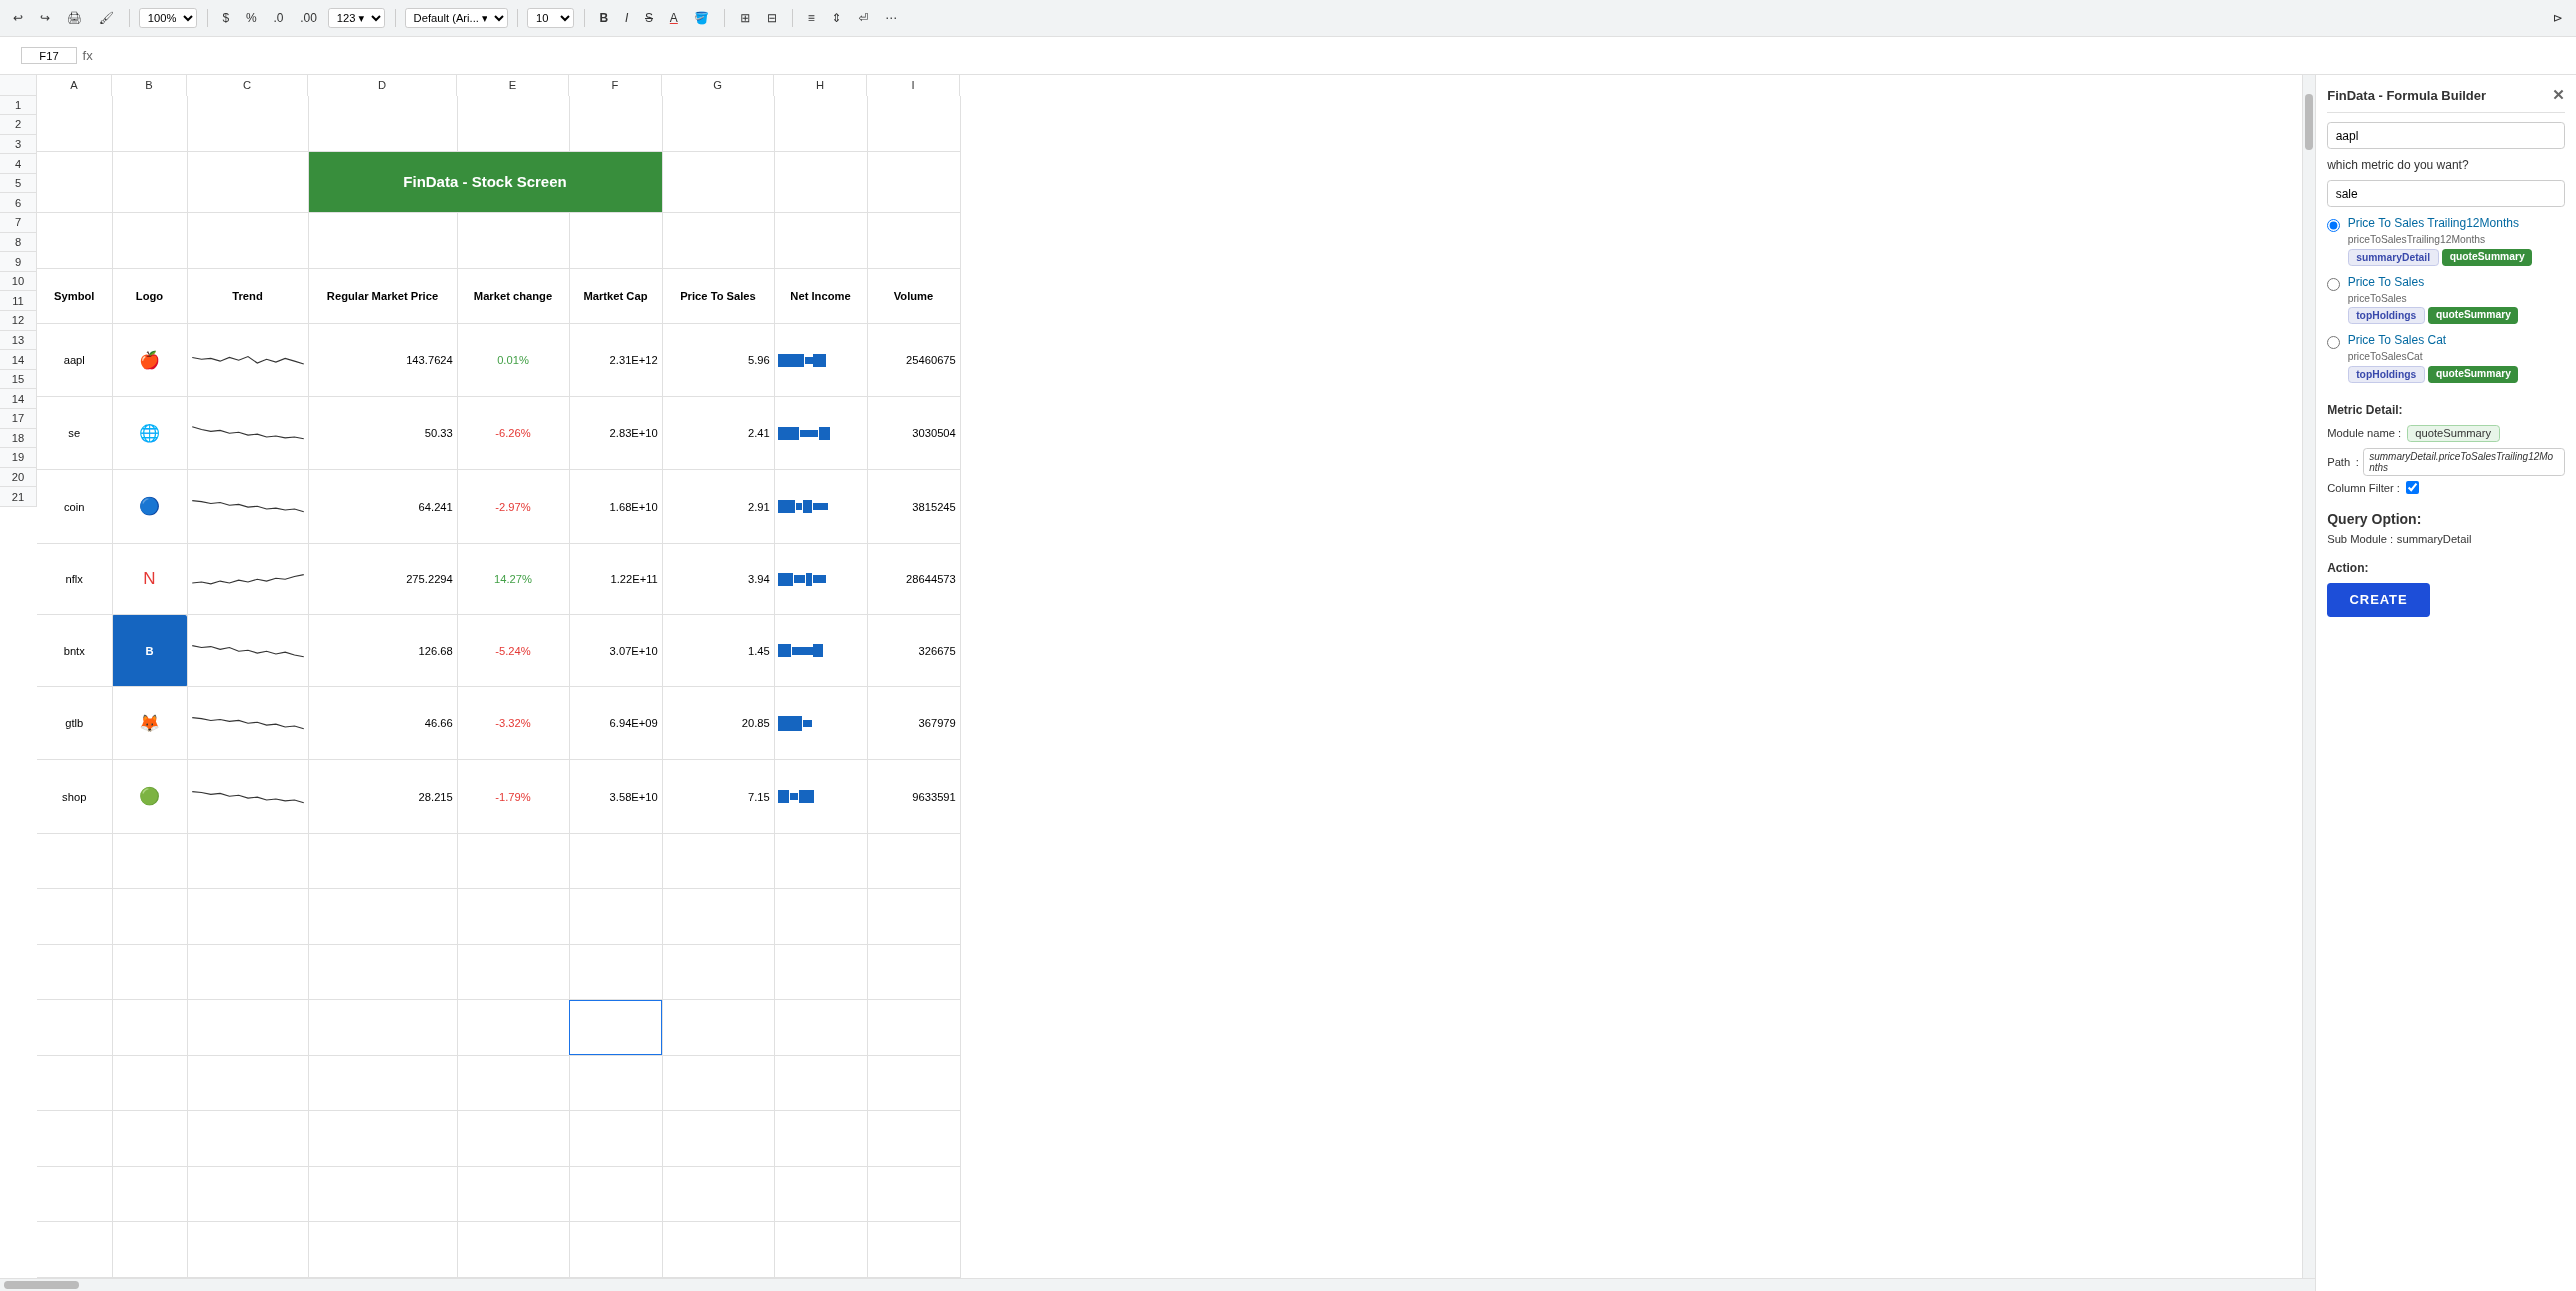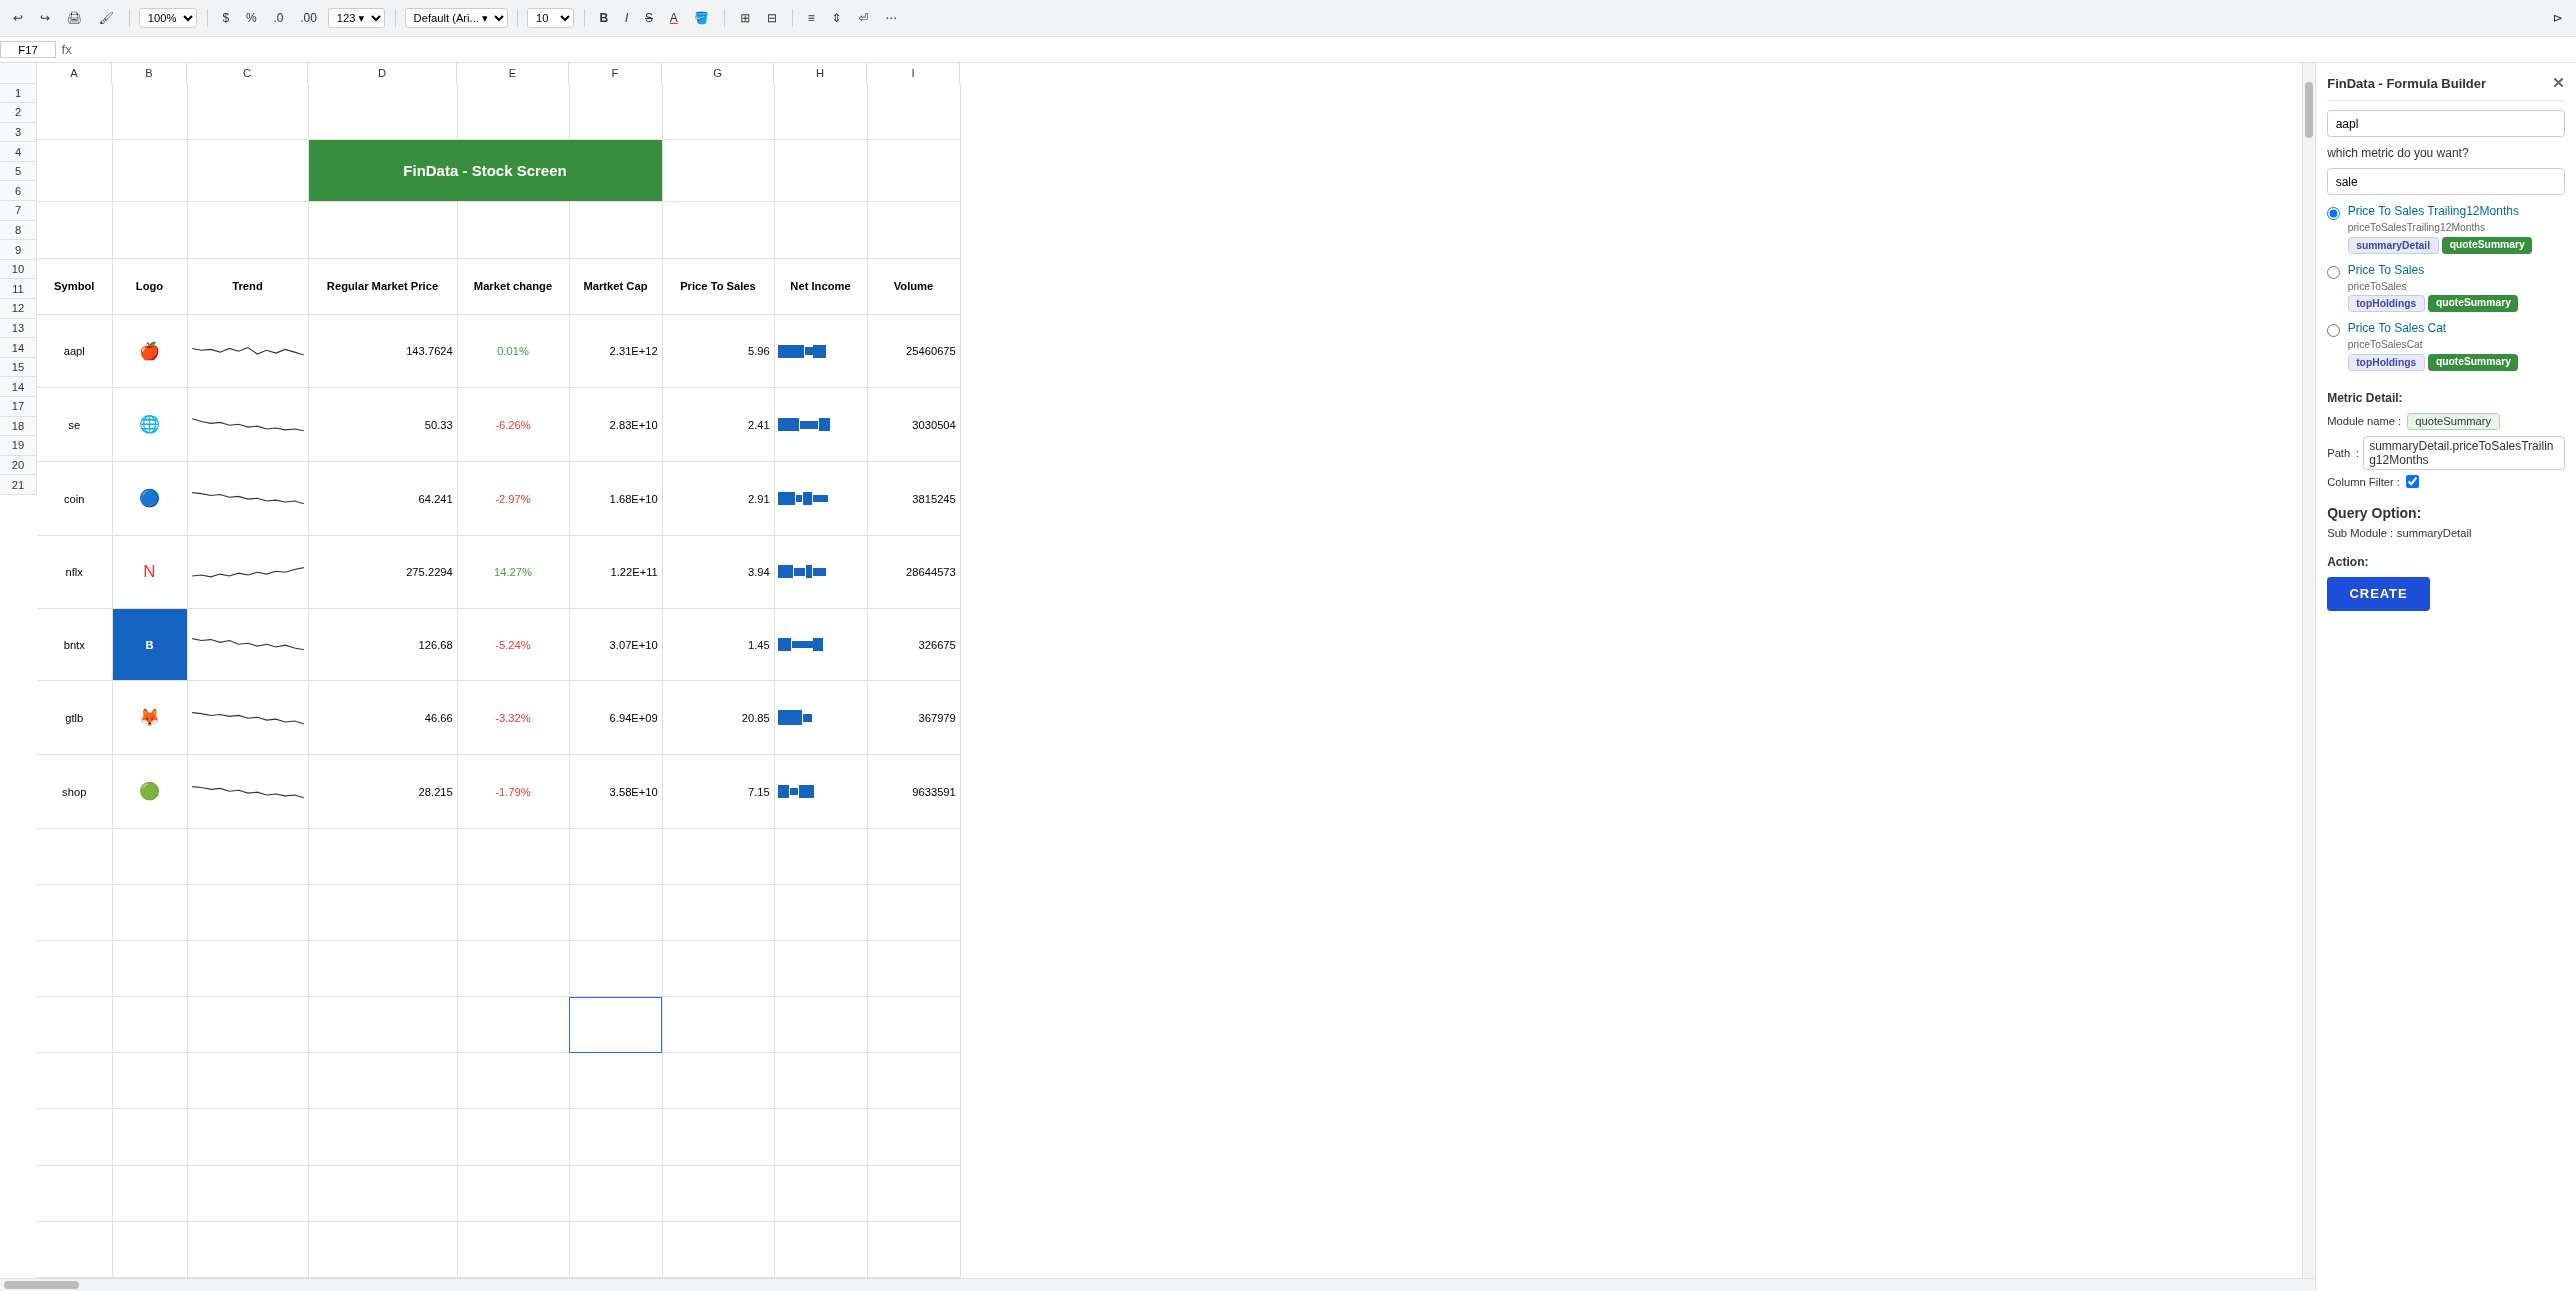--- a/index.html
+++ b/index.html
@@ -18,22 +18,22 @@
     .toolbar-select {
       border: 0.9px solid #ccc; border-radius: 2.8px; padding: 1.9px 3.7px;
       font-size: 11.2px; background: #fff; cursor: pointer;
     }
     .toolbar-bold { font-weight: bold; }
     .toolbar-italic { font-style: italic; }
     .toolbar-strike { text-decoration: line-through; }
 
     
     .formula-bar {
-      display: flex; align-items: center; height: 26px; background: #fff;
-      border-bottom: 0.9px solid #e0e0e0; padding: 0 0; gap: 5.6px; flex-shrink: 0;
+      display: flex; align-items: center; height: 38px; background: #fff;
+      border-bottom: 0.9px solid #e0e0e0; padding: 0 21px; gap: 5.6px; flex-shrink: 0;
     }
     .cell-ref {
       width: 56px; border: 0.9px solid #ccc; padding: 1.9px 3.7px; font-size: 11.2px;
       text-align: center; background: #fff;
     }
     .formula-icon { color: #666; font-size: 13px; }
     .formula-input {
       flex: 1; border: none; outline: none; font-size: 12px; padding: 1.9px 3.7px;
     }
 
@@ -120,21 +120,21 @@
     .detail-row {
       display: flex; align-items: center; margin-bottom: 5.6px; font-size: 11.2px; color: #333;
     }
     .detail-label { margin-right: 5.6px; white-space: nowrap; }
     .detail-value {
       background: #e8f5e9; border: 0.9px solid #a5d6a7; border-radius: 3.7px;
       padding: 1.9px 7.5px; font-size: 11.2px; color: #333;
     }
     .detail-path {
       background: #fff; border: 0.9px solid #ccc; border-radius: 3.7px;
-      padding: 1.9px 5.6px; font-size: 12px; color: #333; word-break: break-all;
+      padding: 1.9px 5.6px; font-size: 10px; color: #333; word-break: break-all; font-style: italic;
     }
     .checkbox-row { display: flex; align-items: center; font-size: 11.2px; color: #333; margin-bottom: 7.5px; }
     .checkbox-row input { margin-right: 3.7px; }
     .query-section { margin-bottom: 9.3px; }
     .query-title { font-size: 14px; font-weight: bold; color: #333; margin-bottom: 5.6px; }
     .sub-module-row { display: flex; align-items: flex-end; font-size: 11.2px; color: #333; margin-bottom: 7.5px; }
     .sub-module-value { margin-left: 3.7px; color: #333; }
     .action-section { margin-bottom: 9.3px; }
     .action-title { font-size: 12px; font-weight: bold; color: #333; margin-bottom: 7.5px; }
     .create-btn {

